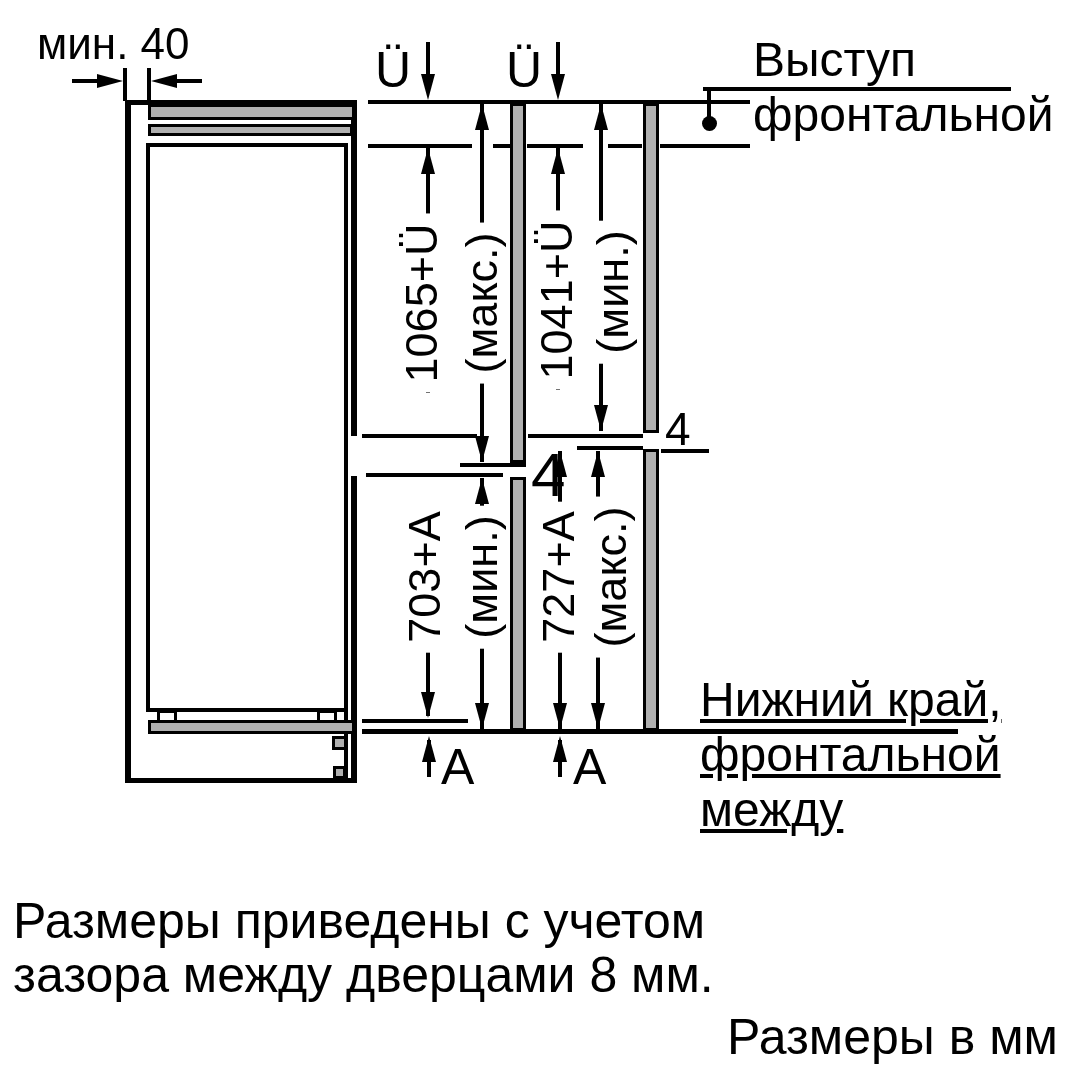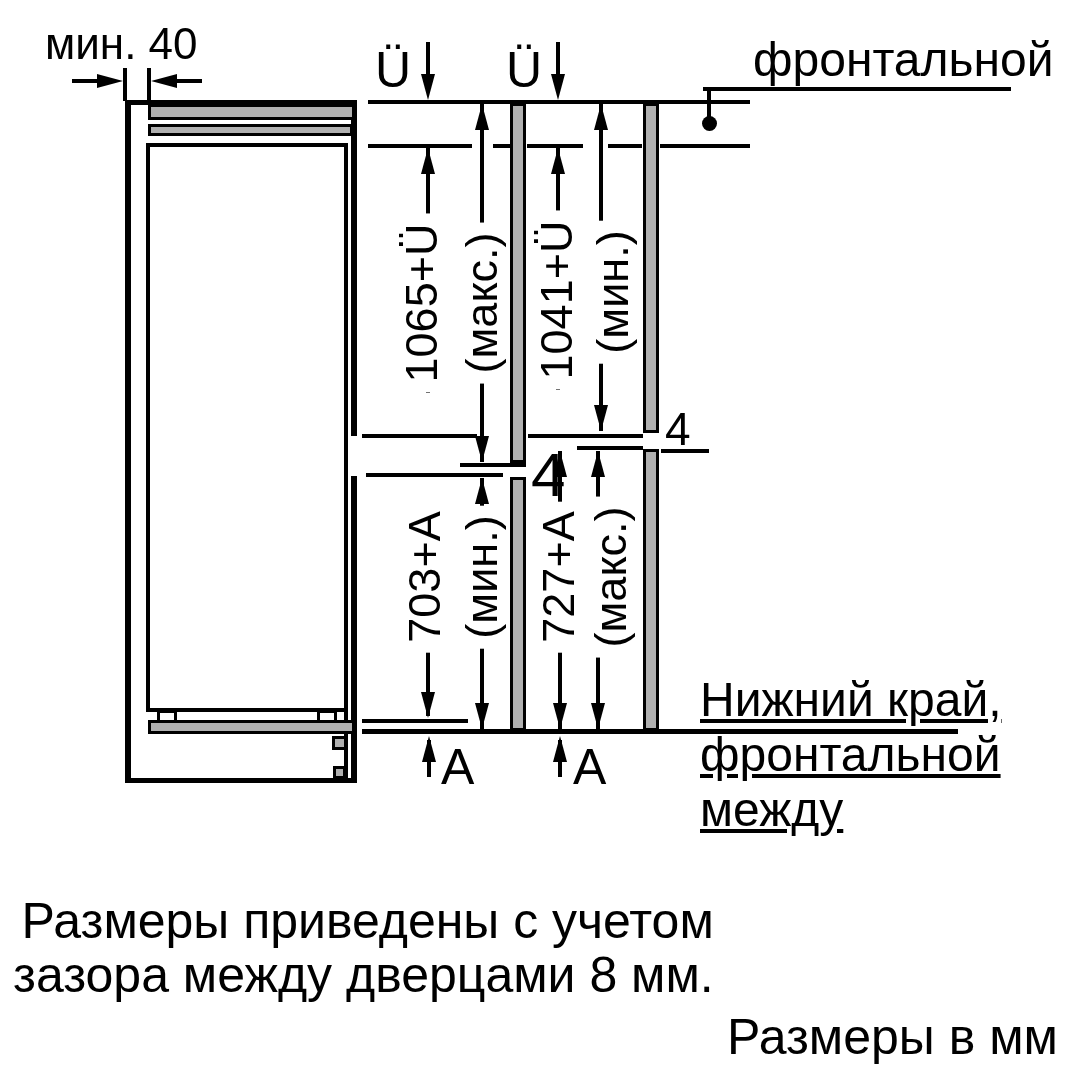--- a/index.html
+++ b/index.html
@@ -21,21 +21,21 @@
         transform:translate(-50%,-50%) rotate(-90deg); font-size:45px; line-height:1; }
   .dot { position:absolute; width:15px; height:15px; border-radius:50%; background:#000; }
   .fs44 { font-size:44px; }
   .fs48 { font-size:48px; }
   .fs50 { font-size:50px; }
   .gap4-left  { font-size:62px; line-height:1; }
   .gap4-right { font-size:46px; line-height:1; }
   .ulabel { font-size:50px; line-height:1; }
   .alabel { font-size:50px; line-height:1; }
   .callout { line-height:55px; }
-  .notes { line-height:54px;text-align:right; }
+  .notes { line-height:54px; }
 </style>
 </head>
 <body>
 
 <div id="canvas">
 
   <div class="ln" style="left:125px; top:100px; width:6px;  height:683px;"></div>
   <div class="ln" style="left:125px; top:100px; width:232px; height:5px;"></div>
   <div class="ln" style="left:351px; top:100px; width:6px; height:336px;"></div>
   <div class="ln" style="left:351px; top:476px; width:6px; height:307px;"></div>
@@ -43,21 +43,21 @@
   <div class="graybox" style="left:148px; top:104px; width:207px; height:16px;"></div>
   <div class="graybox" style="left:148px; top:124px; width:205px; height:12px;"></div>
   <div class="innerbox" style="left:146px; top:143px; width:202px; height:569px;"></div>
   <div class="ln" style="left:344px; top:712px; width:4px; height:66px;"></div>
   <div class="whitebox" style="left:157px; top:710px; width:20px; height:13px;"></div>
   <div class="whitebox" style="left:317px; top:710px; width:20px; height:13px;"></div>
   <div class="graybox" style="left:148px; top:720px; width:207px; height:14px;"></div>
   <div class="graybox" style="left:332px; top:736px; width:15px; height:14px;"></div>
   <div class="graybox" style="left:333px; top:766px; width:13px; height:13px;"></div>
 
-  <div class="t fs44" style="left:45px; top:19px;text-align:right;">мин. 40</div>
+  <div class="t fs44" style="left:37px; top:19px;text-align:right;">мин. 40</div>
   <div class="ln" style="left:123px; top:68px; width:4px; height:33px;"></div>
   <div class="ln" style="left:147px; top:68px; width:4px; height:35px;"></div>
   <div class="ln" style="left:72px; top:79px; width:28px; height:4px;"></div>
   <div class="ah right" style="left:97px; top:74px;"></div>
   <div class="ln" style="left:174px; top:79px; width:28px; height:4px;"></div>
   <div class="ah left" style="left:151px; top:74px;"></div>
 
   <div class="ln" style="left:368px; top:100px; width:382px; height:4px;"></div>
   <div class="ln" style="left:368px; top:144px; width:104px; height:4px;"></div>
   <div class="ln" style="left:493px; top:144px; width:17px; height:4px;"></div>
@@ -83,20 +83,21 @@
   <div class="ln" style="left:366px; top:473px; width:137px; height:4px;"></div>
   <div class="ln" style="left:577px; top:446px; width:66px; height:4px;"></div>
   <div class="ln" style="left:661px; top:449px; width:48px; height:4px;"></div>
   <div class="t gap4-left" style="left:531px; top:444px;">4</div>
   <div class="t gap4-right" style="left:665px; top:406px;">4</div>
 
   <div class="ln" style="left:703px; top:87px; width:308px; height:4px;"></div>
   <div class="ln" style="left:707px; top:87px; width:4px; height:32px;"></div>
   <div class="dot" style="left:702px; top:116px;"></div>
   <div class="t fs48 callout" style="left:753px; top:32px;">
+    <div>Выступ</div>
     <div>фронтальной</div>
   </div>
 
   <div class="ln" style="left:426px; top:148px; width:4px; height:245px;"></div>
   <div class="ah up" style="left:421px; top:148px;"></div>
   <div class="ln" style="left:480px; top:104px; width:4px; height:358px;"></div>
   <div class="ah up" style="left:475px; top:104px;"></div>
   <div class="ah down" style="left:475px; top:436px;"></div>
 
   <div class="ln" style="left:556px; top:148px; width:4px; height:242px;"></div>

